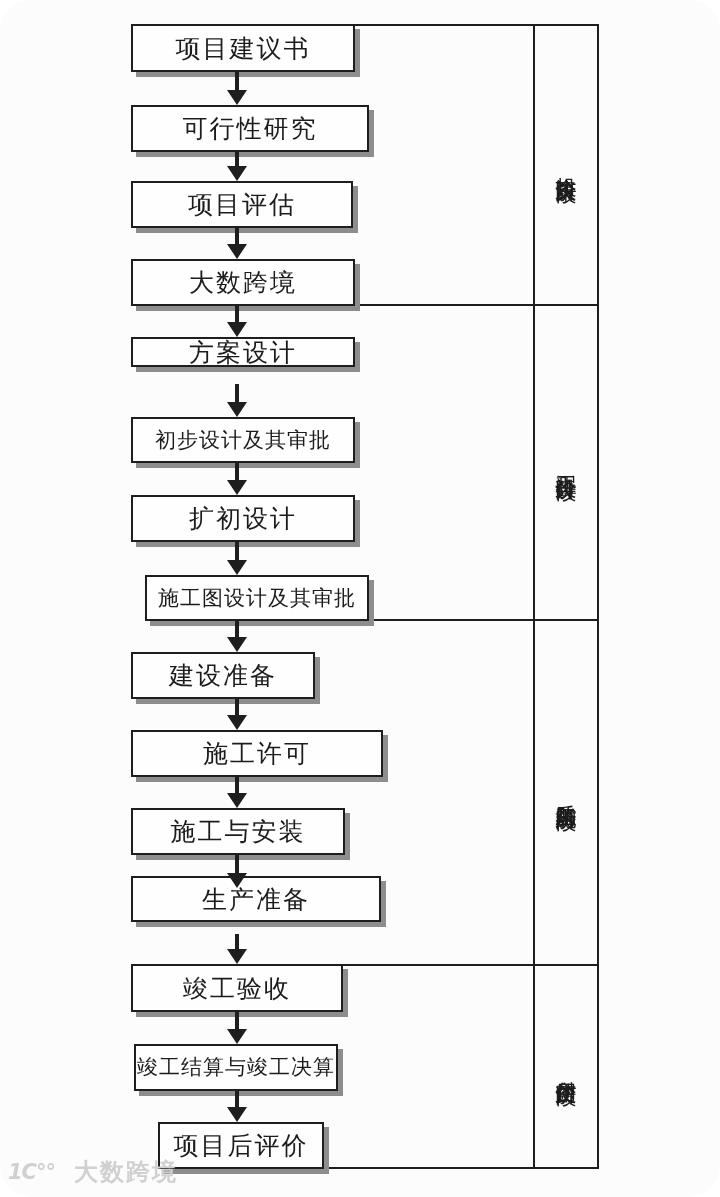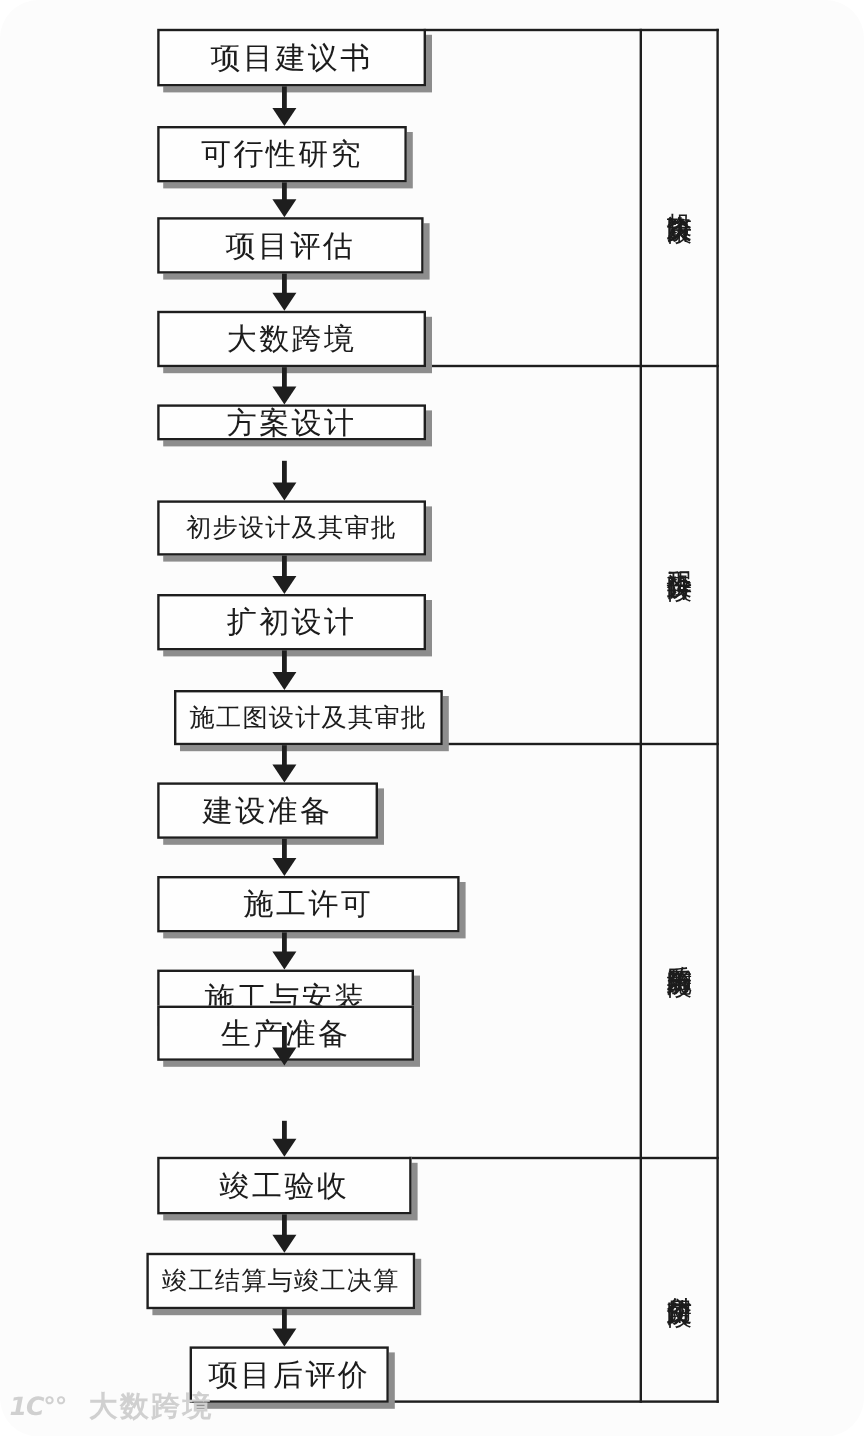--- a/index.html
+++ b/index.html
@@ -57,21 +57,21 @@
       <div class="hline" style="left: 353px; top: 619px; width: 246px;"></div>
       <div class="hline" style="left: 341px; top: 964px; width: 258px;"></div>
       <div class="hline" style="left: 322px; top: 1167px; width: 277px;"></div>
       <div class="vline" style="left: 533px; top: 24px; height: 1145px;"></div>
       <div class="vline" style="left: 597px; top: 24px; height: 1145px;"></div>
     </div>
   <div id="boxes-layer">
       <div class="flow-box" style="left: 131px; top: 24px; width: 224px; height: 48px;">
         <span class="lbl">项目建议书</span>
       </div>
-      <div class="flow-box" style="left: 131px; top: 105px; width: 208px; height: 47px;">
+      <div class="flow-box" style="left: 131px; top: 105px; width: 238px; height: 47px;">
         <span class="lbl">可行性研究</span>
       </div>
       <div class="flow-box" style="left: 131px; top: 181px; width: 222px; height: 47px;">
         <span class="lbl">项目评估</span>
       </div>
       <div class="flow-box" style="left: 131px; top: 259px; width: 224px; height: 47px;">
         <span class="lbl">大数跨境</span>
       </div>
       <div class="flow-box" style="left: 131px; top: 337px; width: 224px; height: 30px;">
         <span class="lbl">方案设计</span>
@@ -87,27 +87,27 @@
       </div>
       <div class="flow-box" style="left: 131px; top: 652px; width: 184px; height: 47px;">
         <span class="lbl">建设准备</span>
       </div>
       <div class="flow-box" style="left: 131px; top: 730px; width: 252px; height: 47px; text-align: right;">
         <span class="lbl">施工许可</span>
       </div>
       <div class="flow-box" style="left: 131px; top: 808px; width: 214px; height: 47px;">
         <span class="lbl">施工与安装</span>
       </div>
-      <div class="flow-box" style="left: 131px; top: 838px; width: 214px; height: 46px;">
+      <div class="flow-box" style="left: 131px; top: 876px; width: 250px; height: 46px;">
         <span class="lbl">生产准备</span>
       </div>
       <div class="flow-box" style="left: 131px; top: 964px; width: 212px; height: 48px;">
         <span class="lbl">竣工验收</span>
       </div>
-      <div class="flow-box long" style="left: 122px; top: 1044px; width: 224px; height: 47px;">
+      <div class="flow-box long" style="left: 134px; top: 1044px; width: 204px; height: 47px;">
         <span class="lbl">竣工结算与竣工决算</span>
       </div>
       <div class="flow-box" style="left: 158px; top: 1122px; width: 166px; height: 47px;">
         <span class="lbl">项目后评价</span>
       </div>
     </div>
   <div id="arrows-layer">
       <div class="arrow" style="left: 227px; top: 72px; height: 33px;">
         <div class="stem" style="height: 20px;"></div>
         <div class="head"></div>

